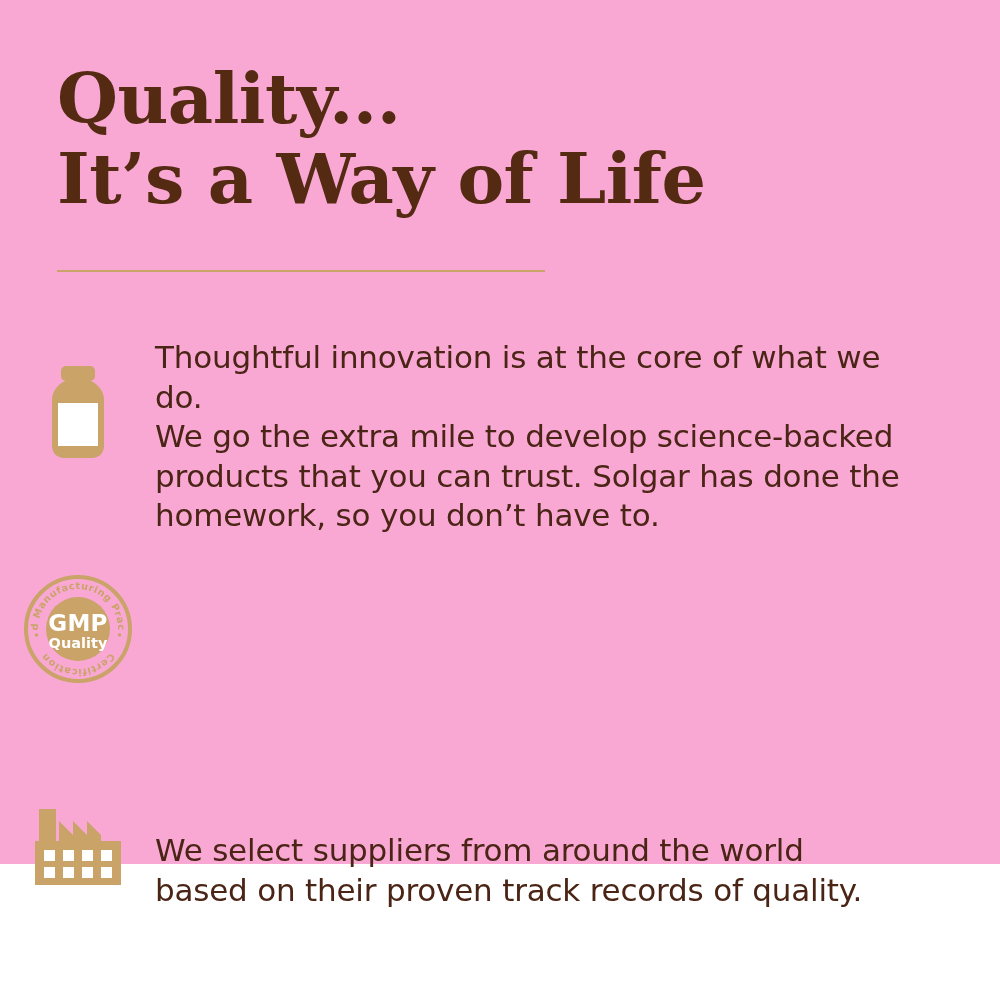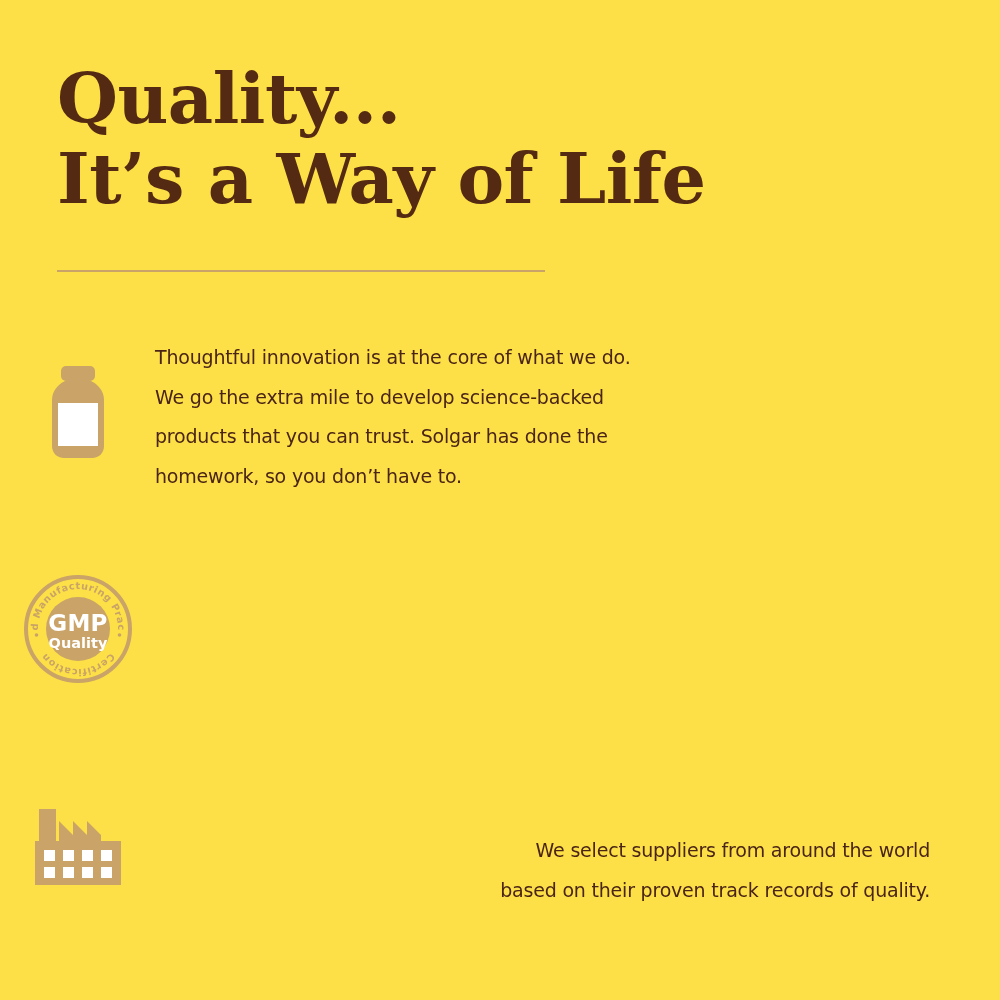--- a/index.html
+++ b/index.html
@@ -9,22 +9,22 @@
   body {
     width: 1000px;
     height: 1000px;
     background: #ffffff;
     font-family: "Liberation Sans", sans-serif;
     overflow: hidden;
   }
   .page {
     position: relative;
     width: 1000px;
-    height: 1000px;
-    background: #fde047;
+    height: 864px;
+    background: #f9a8d4;
   }
 
   
   .heading-block {
     position: absolute;
     left: 57px;
     top: 62px;
     width: 860px;
   }
   .heading-line {
@@ -67,36 +67,36 @@
     width: 155px;
     flex: 0 0 155px;
     display: flex;
     justify-content: center;
     align-items: flex-start;
   }
   .feature-text {
     flex: 1 1 auto;
     padding-right: 70px;
     font-family: "DejaVu Sans", "Liberation Sans", sans-serif;
-    font-size: 19px;
+    font-size: 31px;
     line-height: 39.5px;
     color: #4a2415;
     letter-spacing: -0.2px;
     white-space: pre-line;
   }
 
   .feature-1 { height: 230px; }
   .feature-1 .feature-icon { padding-top: 36px; }
   .feature-1 .feature-text { padding-top: 8px; }
 
   .feature-2 { height: 235px; }
   .feature-2 .feature-icon { padding-top: 15px; }
   .feature-2 .feature-text { padding-top: 21px; }
 
-  .feature-3 { height: 140px; text-align: right; }
+  .feature-3 { height: 140px; }
   .feature-3 .feature-icon { padding-top: 14px; }
   .feature-3 .feature-text { padding-top: 36px; }
 
   
   .icon-bottle { width: 70px; height: 94px; display: block; }
   .icon-gmp { width: 108px; height: 108px; display: block; }
   .icon-factory { width: 86px; height: 76px; display: block; }
 
   .gmp-inner-main {
     font-family: "DejaVu Sans", "Liberation Sans", sans-serif;

